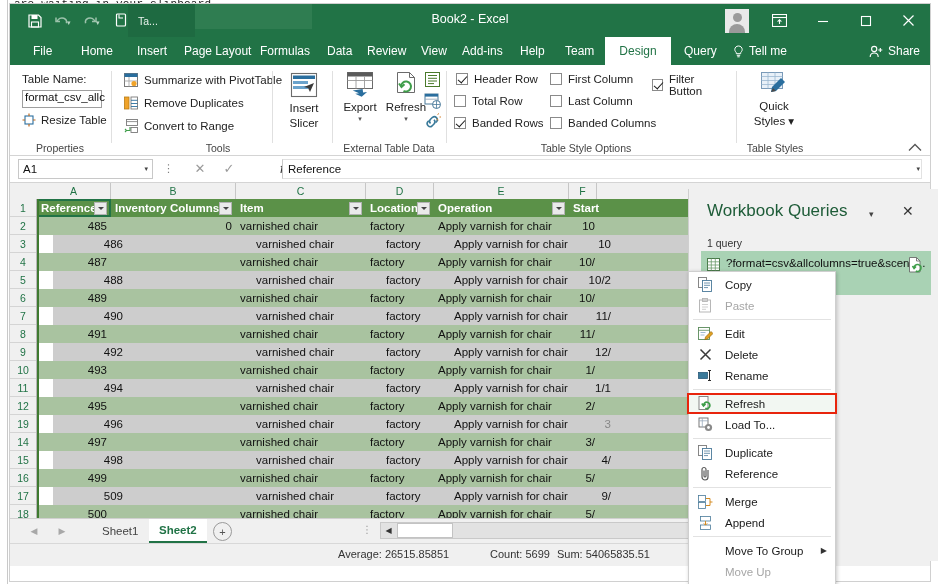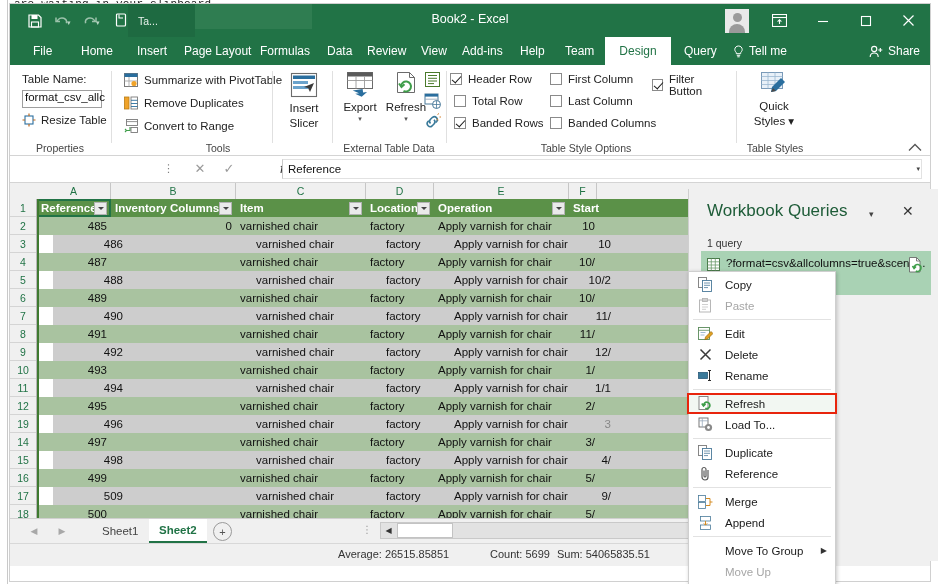--- a/index.html
+++ b/index.html
@@ -442,21 +442,21 @@
             <path d="M6.5 10.5a3 3 0 0 1 0-4.2l2-2a3 3 0 0 1 4.2 4.2l-1 1" fill="none" stroke="#3a7a9a" stroke-width="1.6"></path>
             <path d="M10 6.8a3 3 0 0 1 0 4.2l-2 2a3 3 0 0 1-4.2-4.2l1-1" fill="none" stroke="#3a7a9a" stroke-width="1.6"></path>
             <path d="M13.5 1.5l1.5-1M15.5 4h2M13 5.5l1 2" stroke="#d4802a" stroke-width="1"></path>
           </svg>
       </div>
       <div class="gname">External Table Data</div>
     </div>
     <div class="rsep" style="left:436px;"></div>
 
     <div class="rgroup" style="left:438px;width:276px;">
-      <div class="chkrow" style="left:2px;top:8px;">
+      <div class="chkrow" style="left:8px;top:8px;">
         <span class="chk on"></span>
         <span>Header Row</span>
       </div>
       <div class="chkrow" style="left:6px;top:30px;">
         <span class="chk"></span>
         <span>Total Row</span>
       </div>
       <div class="chkrow" style="left:6px;top:52px;">
         <span class="chk on"></span>
         <span>Banded Rows</span>
@@ -498,20 +498,24 @@
     </div>
 
     <div id="collapse-ribbon">
       <svg class="i-svg" width="14" height="9" viewBox="0 0 14 9">
           <path d="M1 7.5L7 1.5l6 6" fill="none" stroke="#555" stroke-width="1.3"></path>
         </svg>
     </div>
   </div>
 
   <div id="fbar">
+    <div id="namebox">
+      <span>A1</span>
+      <span class="nb-caret">▾</span>
+    </div>
     <div id="fbar-dots">⋮</div>
     <div class="fbtn" id="fb-cancel">✕</div>
     <div class="fbtn" id="fb-enter">✓</div>
     <div class="fbtn" id="fb-fx">fx</div>
     <div id="formula-input">Reference</div>
     <div id="formula-caret">▾</div>
   </div>
 
   <div id="gridwrap">
     <div id="corner"></div>

